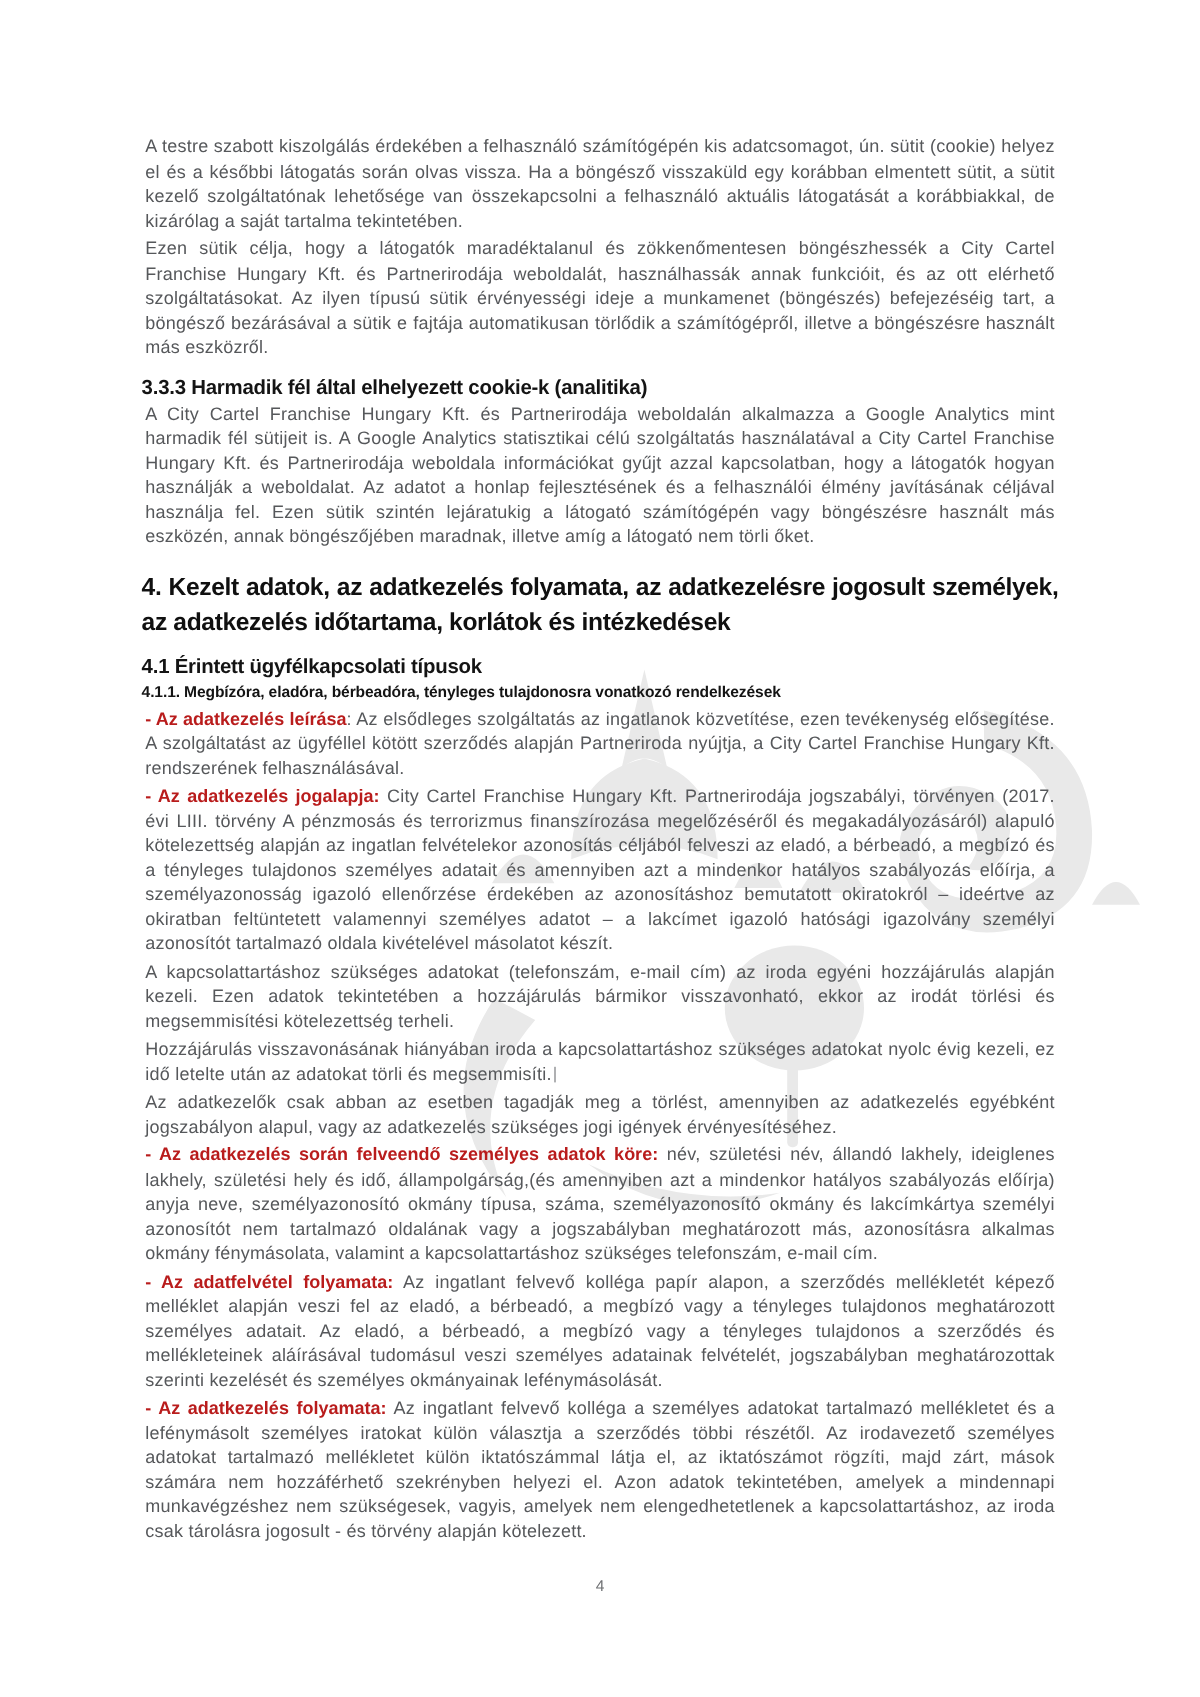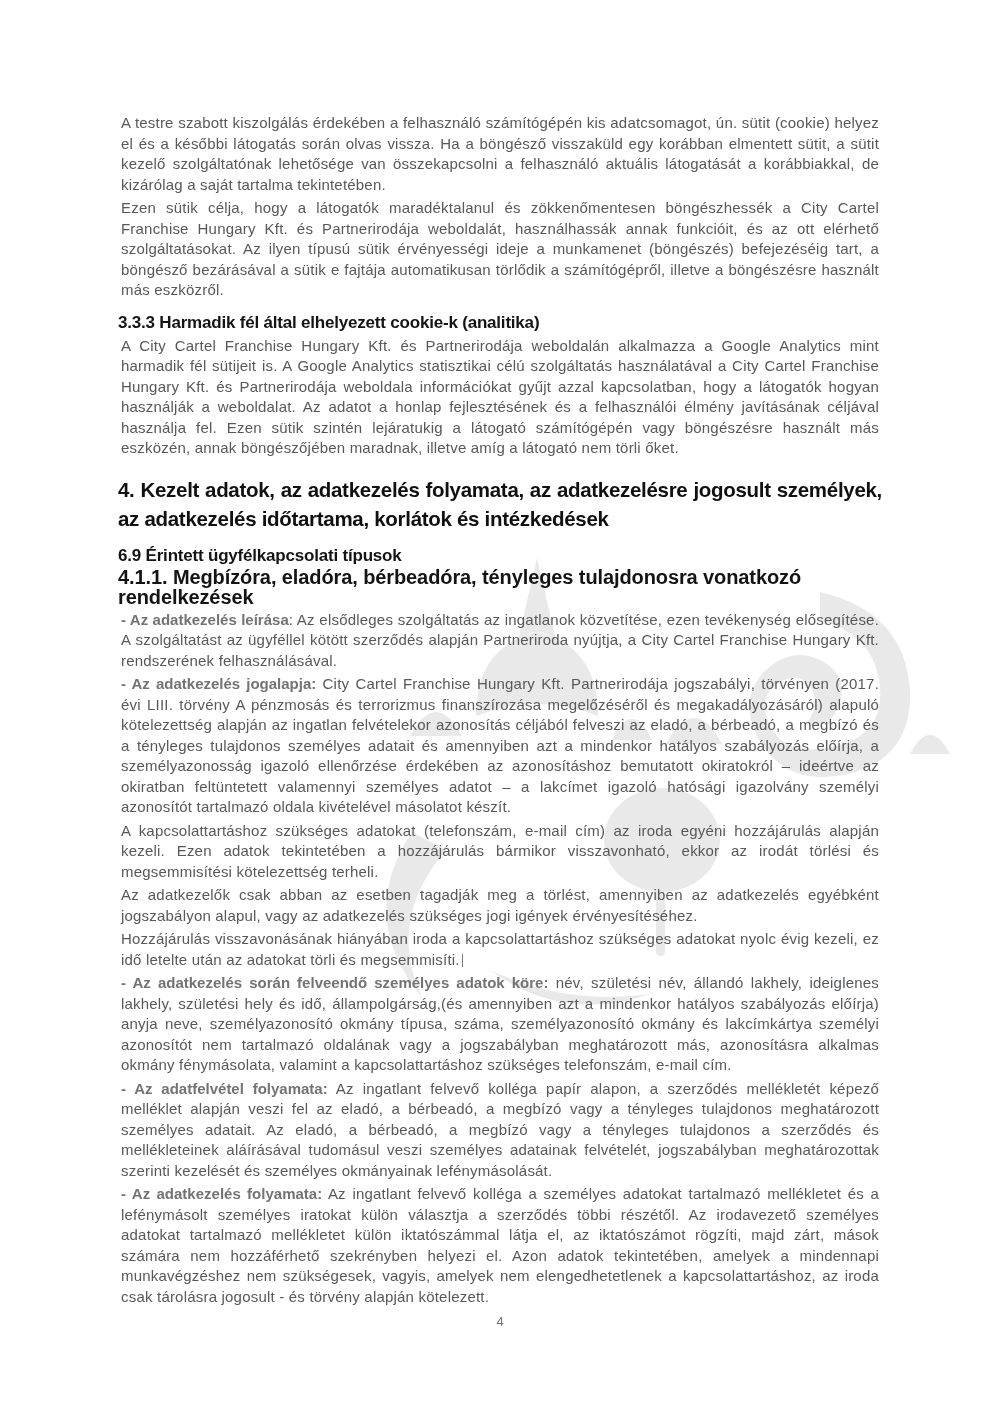--- a/index.html
+++ b/index.html
@@ -10,35 +10,35 @@
   .watermark{
     position:absolute;left:350px;top:540px;width:640px;height:500px;z-index:0;
   }
   .content{
     position:absolute;left:118px;top:110px;width:764px;z-index:1;
   }
   p.body{
     margin:3px;font-size:15px;line-height:20.5px;letter-spacing:.2px;
     color:#56585b;text-align:justify;
   }
-  p.body strong{color:#737373;font-weight:bold;letter-spacing:0;}
+  p.body strong{color:#b91c1c;font-weight:bold;letter-spacing:0;}
   h3.section{
     margin:12px 0 2px 0;font-size:17px;line-height:20px;color:#141414;
     font-weight:bold;letter-spacing:-.2px;
   }
   h1.chapter{
     margin:16px 0 3px 0;font-size:20.5px;line-height:29px;color:#101010;
     font-weight:bold;letter-spacing:-.3px;text-align:justify;
   }
   h2.sub{
     margin:12px 0 0 0;font-size:17px;line-height:21px;color:#141414;
     font-weight:bold;letter-spacing:-.2px;
   }
   h4.subsub{
-    margin:1px 0 1px 0;font-size:20px;line-height:20px;color:#141414;
+    margin:1px 0 1px 0;font-size:13px;line-height:20px;color:#141414;
     font-weight:bold;letter-spacing:-.1px;
   }
   .caret{
     display:inline-block;width:1px;height:13px;background:#7b7d80;
     vertical-align:-2px;margin-left:2px;
   }
   .pagenum{
     position:absolute;left:0;top:1314px;width:1000px;text-align:center;
     font-size:13px;color:#6f7174;z-index:1;
   }
@@ -71,32 +71,32 @@
 
   <p class="body">A testre szabott kiszolgálás érdekében a felhasználó számítógépén kis adatcsomagot, ún. sütit (cookie) helyez el és a későbbi látogatás során olvas vissza. Ha a böngésző visszaküld egy korábban elmentett sütit, a sütit kezelő szolgáltatónak lehetősége van összekapcsolni a felhasználó aktuális látogatását a korábbiakkal, de kizárólag a saját tartalma tekintetében.</p>
 
   <p class="body">Ezen sütik célja, hogy a látogatók maradéktalanul és zökkenőmentesen böngészhessék a City Cartel Franchise Hungary Kft. és Partnerirodája weboldalát, használhassák annak funkcióit, és az ott elérhető szolgáltatásokat. Az ilyen típusú sütik érvényességi ideje a munkamenet (böngészés) befejezéséig tart, a böngésző bezárásával a sütik e fajtája automatikusan törlődik a számítógépről, illetve a böngészésre használt más eszközről.</p>
 
   <h3 class="section">3.3.3 Harmadik fél által elhelyezett cookie-k (analitika)</h3>
   <p class="body">A City Cartel Franchise Hungary Kft. és Partnerirodája weboldalán alkalmazza a Google Analytics mint harmadik fél sütijeit is. A Google Analytics statisztikai célú szolgáltatás használatával a City Cartel Franchise Hungary Kft. és Partnerirodája weboldala információkat gyűjt azzal kapcsolatban, hogy a látogatók hogyan használják a weboldalat. Az adatot a honlap fejlesztésének és a felhasználói élmény javításának céljával használja fel. Ezen sütik szintén lejáratukig a látogató számítógépén vagy böngészésre használt más eszközén, annak böngészőjében maradnak, illetve amíg a látogató nem törli őket.</p>
 
   <h1 class="chapter">4. Kezelt adatok, az adatkezelés folyamata, az adatkezelésre jogosult személyek, az adatkezelés időtartama, korlátok és intézkedések</h1>
 
-  <h2 class="sub">6.9 Érintett ügyfélkapcsolati típusok</h2>
+  <h2 class="sub">4.1 Érintett ügyfélkapcsolati típusok</h2>
   <h4 class="subsub">4.1.1.  Megbízóra, eladóra, bérbeadóra, tényleges tulajdonosra vonatkozó rendelkezések</h4>
 
   <p class="body"><strong>- Az adatkezelés leírása</strong><span>: Az elsődleges szolgáltatás az ingatlanok közvetítése, ezen tevékenység elősegítése. A szolgáltatást az ügyféllel kötött szerződés alapján Partneriroda nyújtja, a City Cartel Franchise Hungary Kft. rendszerének felhasználásával.</span></p>
 
   <p class="body"><strong>- Az adatkezelés jogalapja:</strong><span> City Cartel Franchise Hungary Kft. Partnerirodája jogszabályi, törvényen (2017. évi LIII. törvény A pénzmosás és terrorizmus finanszírozása megelőzéséről és megakadályozásáról) alapuló kötelezettség alapján az ingatlan felvételekor azonosítás céljából felveszi az eladó, a bérbeadó, a megbízó és a tényleges tulajdonos személyes adatait és amennyiben azt a mindenkor hatályos szabályozás előírja, a személyazonosság igazoló ellenőrzése érdekében az azonosításhoz bemutatott okiratokról – ideértve az okiratban feltüntetett valamennyi személyes adatot – a lakcímet igazoló hatósági igazolvány személyi azonosítót tartalmazó oldala kivételével másolatot készít.</span></p>
 
   <p class="body"><strong></strong><span>A kapcsolattartáshoz szükséges adatokat (telefonszám, e-mail cím) az iroda egyéni hozzájárulás alapján kezeli. Ezen adatok tekintetében a hozzájárulás bármikor visszavonható, ekkor az irodát törlési és megsemmisítési kötelezettség terheli.</span></p>
 
+  <p class="body"><strong></strong><span>Hozzájárulás visszavonásának hiányában iroda a kapcsolattartáshoz szükséges adatokat nyolc évig kezeli, ez idő letelte után az adatokat törli és megsemmisíti.</span><span class="caret"></span></p>
+
   <p class="body"><strong></strong><span>Az adatkezelők csak abban az esetben tagadják meg a törlést, amennyiben az adatkezelés egyébként jogszabályon alapul, vagy az adatkezelés szükséges jogi igények érvényesítéséhez.</span></p>
-
-  <p class="body"><strong></strong><span>Hozzájárulás visszavonásának hiányában iroda a kapcsolattartáshoz szükséges adatokat nyolc évig kezeli, ez idő letelte után az adatokat törli és megsemmisíti.</span><span class="caret"></span></p>
 
   <p class="body"><strong>- Az adatkezelés során felveendő személyes adatok köre:</strong><span> név, születési név, állandó lakhely, ideiglenes lakhely, születési hely és idő, állampolgárság,(és amennyiben azt a mindenkor hatályos szabályozás előírja) anyja neve, személyazonosító okmány típusa, száma, személyazonosító okmány és lakcímkártya személyi azonosítót nem tartalmazó oldalának vagy a jogszabályban meghatározott más, azonosításra alkalmas okmány fénymásolata, valamint a kapcsolattartáshoz szükséges telefonszám, e-mail cím.</span></p>
 
   <p class="body"><strong>- Az adatfelvétel folyamata:</strong><span> Az ingatlant felvevő kolléga papír alapon, a szerződés mellékletét képező melléklet alapján veszi fel az eladó, a bérbeadó, a megbízó vagy a tényleges tulajdonos meghatározott személyes adatait. Az eladó, a bérbeadó, a megbízó vagy a tényleges tulajdonos a szerződés és mellékleteinek aláírásával tudomásul veszi személyes adatainak felvételét, jogszabályban meghatározottak szerinti kezelését és személyes okmányainak lefénymásolását.</span></p>
 
   <p class="body"><strong>- Az adatkezelés folyamata:</strong><span> Az ingatlant felvevő kolléga a személyes adatokat tartalmazó mellékletet és a lefénymásolt személyes iratokat külön választja a szerződés többi részétől. Az irodavezető személyes adatokat tartalmazó mellékletet külön iktatószámmal látja el, az iktatószámot rögzíti, majd zárt, mások számára nem hozzáférhető szekrényben helyezi el.  Azon adatok tekintetében, amelyek a mindennapi munkavégzéshez nem szükségesek, vagyis, amelyek nem elengedhetetlenek a kapcsolattartáshoz, az iroda csak tárolásra jogosult - és törvény alapján kötelezett.</span></p>
 
 </div>
 
 <div class="pagenum">4</div>

